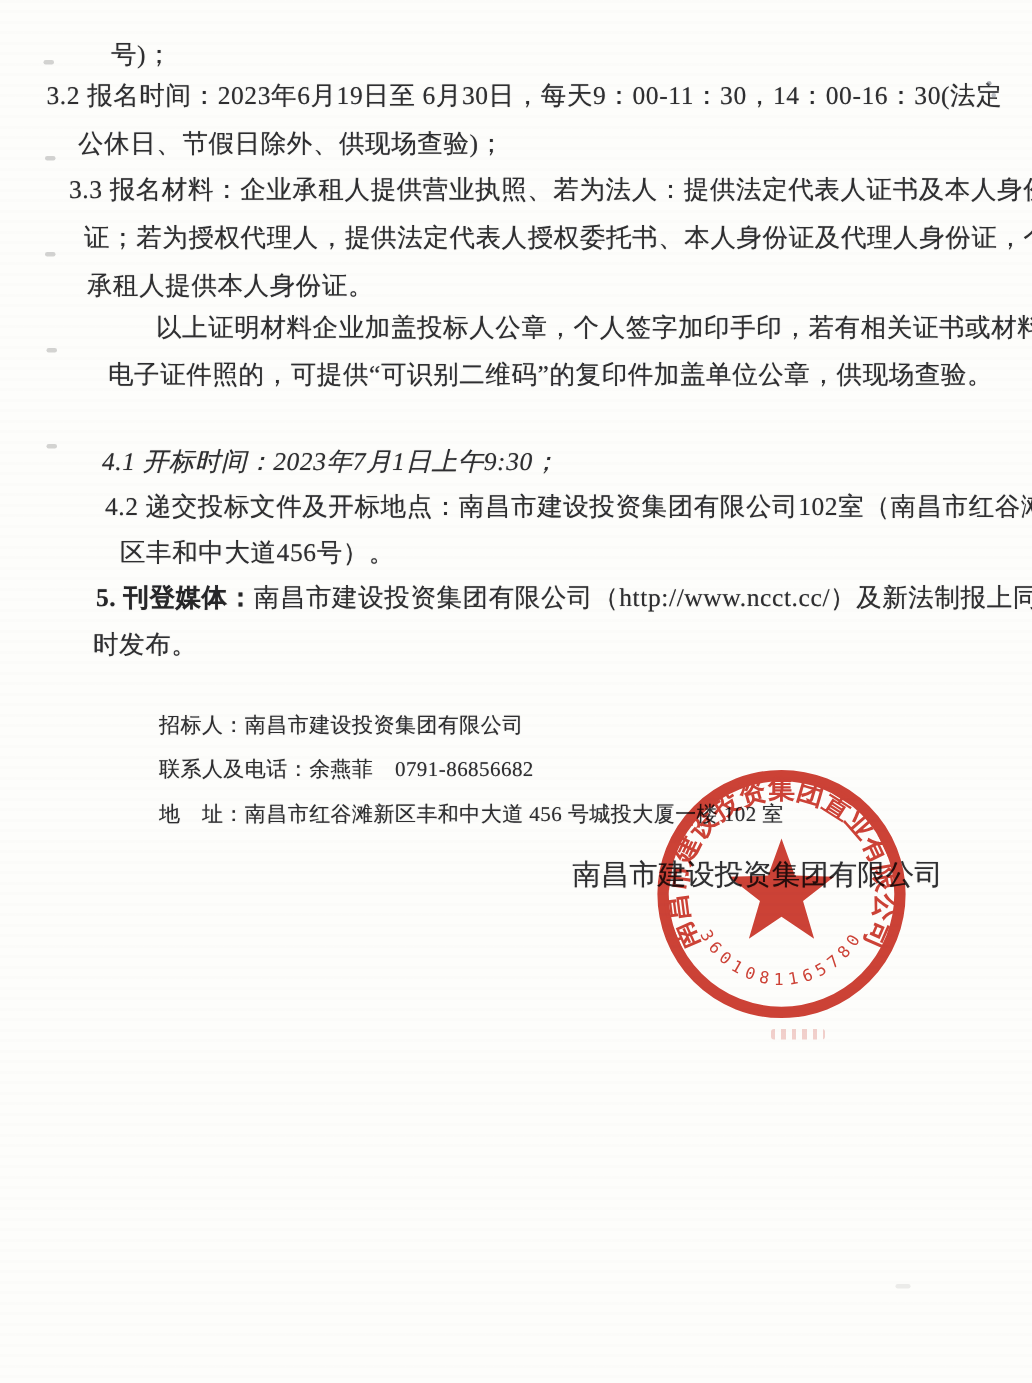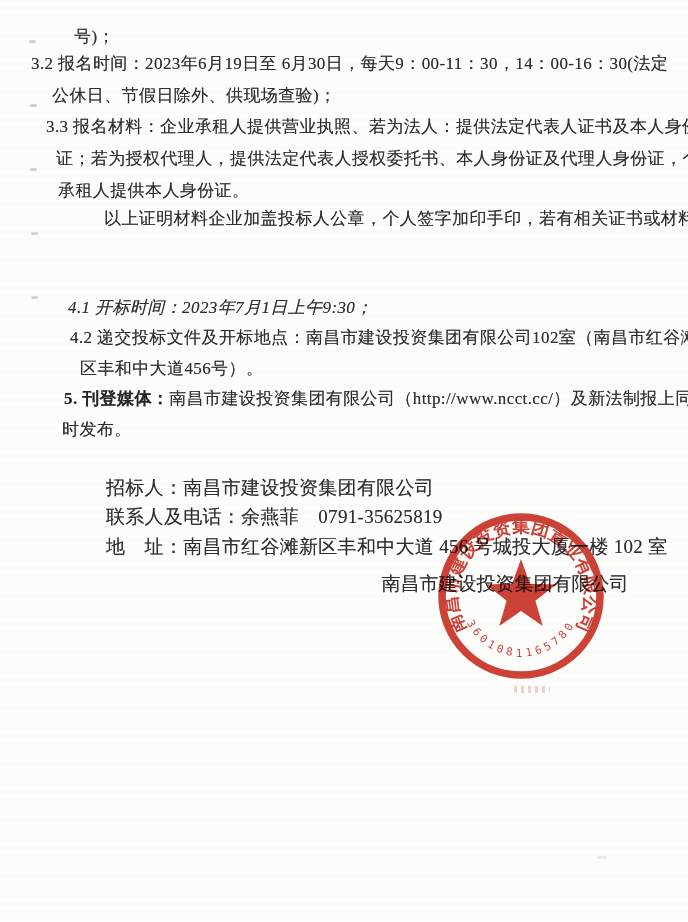--- a/index.html
+++ b/index.html
@@ -33,21 +33,21 @@
   .l6{left:104px;top:208px;}
   .l7{left:72px;top:239px;}
   .l8{left:68px;top:267px;}
   .l9{left:68px;top:297px;font-style:italic;}
   .l10{left:70px;top:327px;}
   .l11{left:80px;top:358px;}
   .l12{left:64px;top:388px;}
   .l13{left:62px;top:419px;}
   .contact{
     position:absolute;left:106px;
-    font-size:19px;color:#2e2e30;white-space:nowrap;
+    font-size:14px;color:#2e2e30;white-space:nowrap;
     letter-spacing:.3px;
     text-shadow:0 0 .6px rgba(46,46,48,.5);
   }
   .c0{top:475px;}
   .c1{top:504px;}
   .c2{top:534px;}
   .sig{
     position:absolute;left:372px;top:570px;width:266px;
     text-align:center;font-size:19px;line-height:28px;
     color:#2e2e30;white-space:nowrap;
@@ -84,30 +84,31 @@
 
 <div class="page">
 
   <div class="ln l0">号)；</div>
   <div class="ln l1">3.2 报名时间：2023年6月19日至 6月30日，每天9：00-11：30，14：00-16：30(法定</div>
   <div class="ln l2">公休日、节假日除外、供现场查验)；</div>
   <div class="ln l3">3.3 报名材料：企业承租人提供营业执照、若为法人：提供法定代表人证书及本人身份</div>
   <div class="ln l4">证；若为授权代理人，提供法定代表人授权委托书、本人身份证及代理人身份证，个人</div>
   <div class="ln l5">承租人提供本人身份证。</div>
   <div class="ln l6">以上证明材料企业加盖投标人公章，个人签字加印手印，若有相关证书或材料实行</div>
+  <div class="ln l7">电子证件照的，可提供“可识别二维码”的复印件加盖单位公章，供现场查验。</div>
   <div class="ln l9">4.1 开标时间：2023年7月1日上午9:30；</div>
   <div class="ln l10">4.2 递交投标文件及开标地点：南昌市建设投资集团有限公司102室（南昌市红谷滩新</div>
   <div class="ln l11">区丰和中大道456号）。</div>
   <div class="ln l12">
     <span class="bold">5. 刊登媒体：</span><span>南昌市建设投资集团有限公司（http://www.ncct.cc/）及新法制报上同</span>
   </div>
   <div class="ln l13">时发布。</div>
 
   <div class="contact c0">招标人：南昌市建设投资集团有限公司</div>
-  <div class="contact c1">联系人及电话：余燕菲　0791-35625819</div>
+  <div class="contact c1">联系人及电话：余燕菲　0791-86856682</div>
   <div class="contact c2">地　址：南昌市红谷滩新区丰和中大道 456 号城投大厦一楼 102 室</div>
 
   <div class="sig">
     <div>南昌市建设投资集团有限公司</div>
   </div>
 
   <svg class="seal" viewBox="0 0 200 200" aria-hidden="true">
     <defs>
       <path id="arcTop" d="M 35.9,140.8 A 76,76 0 1 1 164.1,140.8" fill="none"></path>
       <path id="arcBot" d="M 34.7,130.4 A 72,72 0 0 0 165.3,130.4" fill="none"></path>

